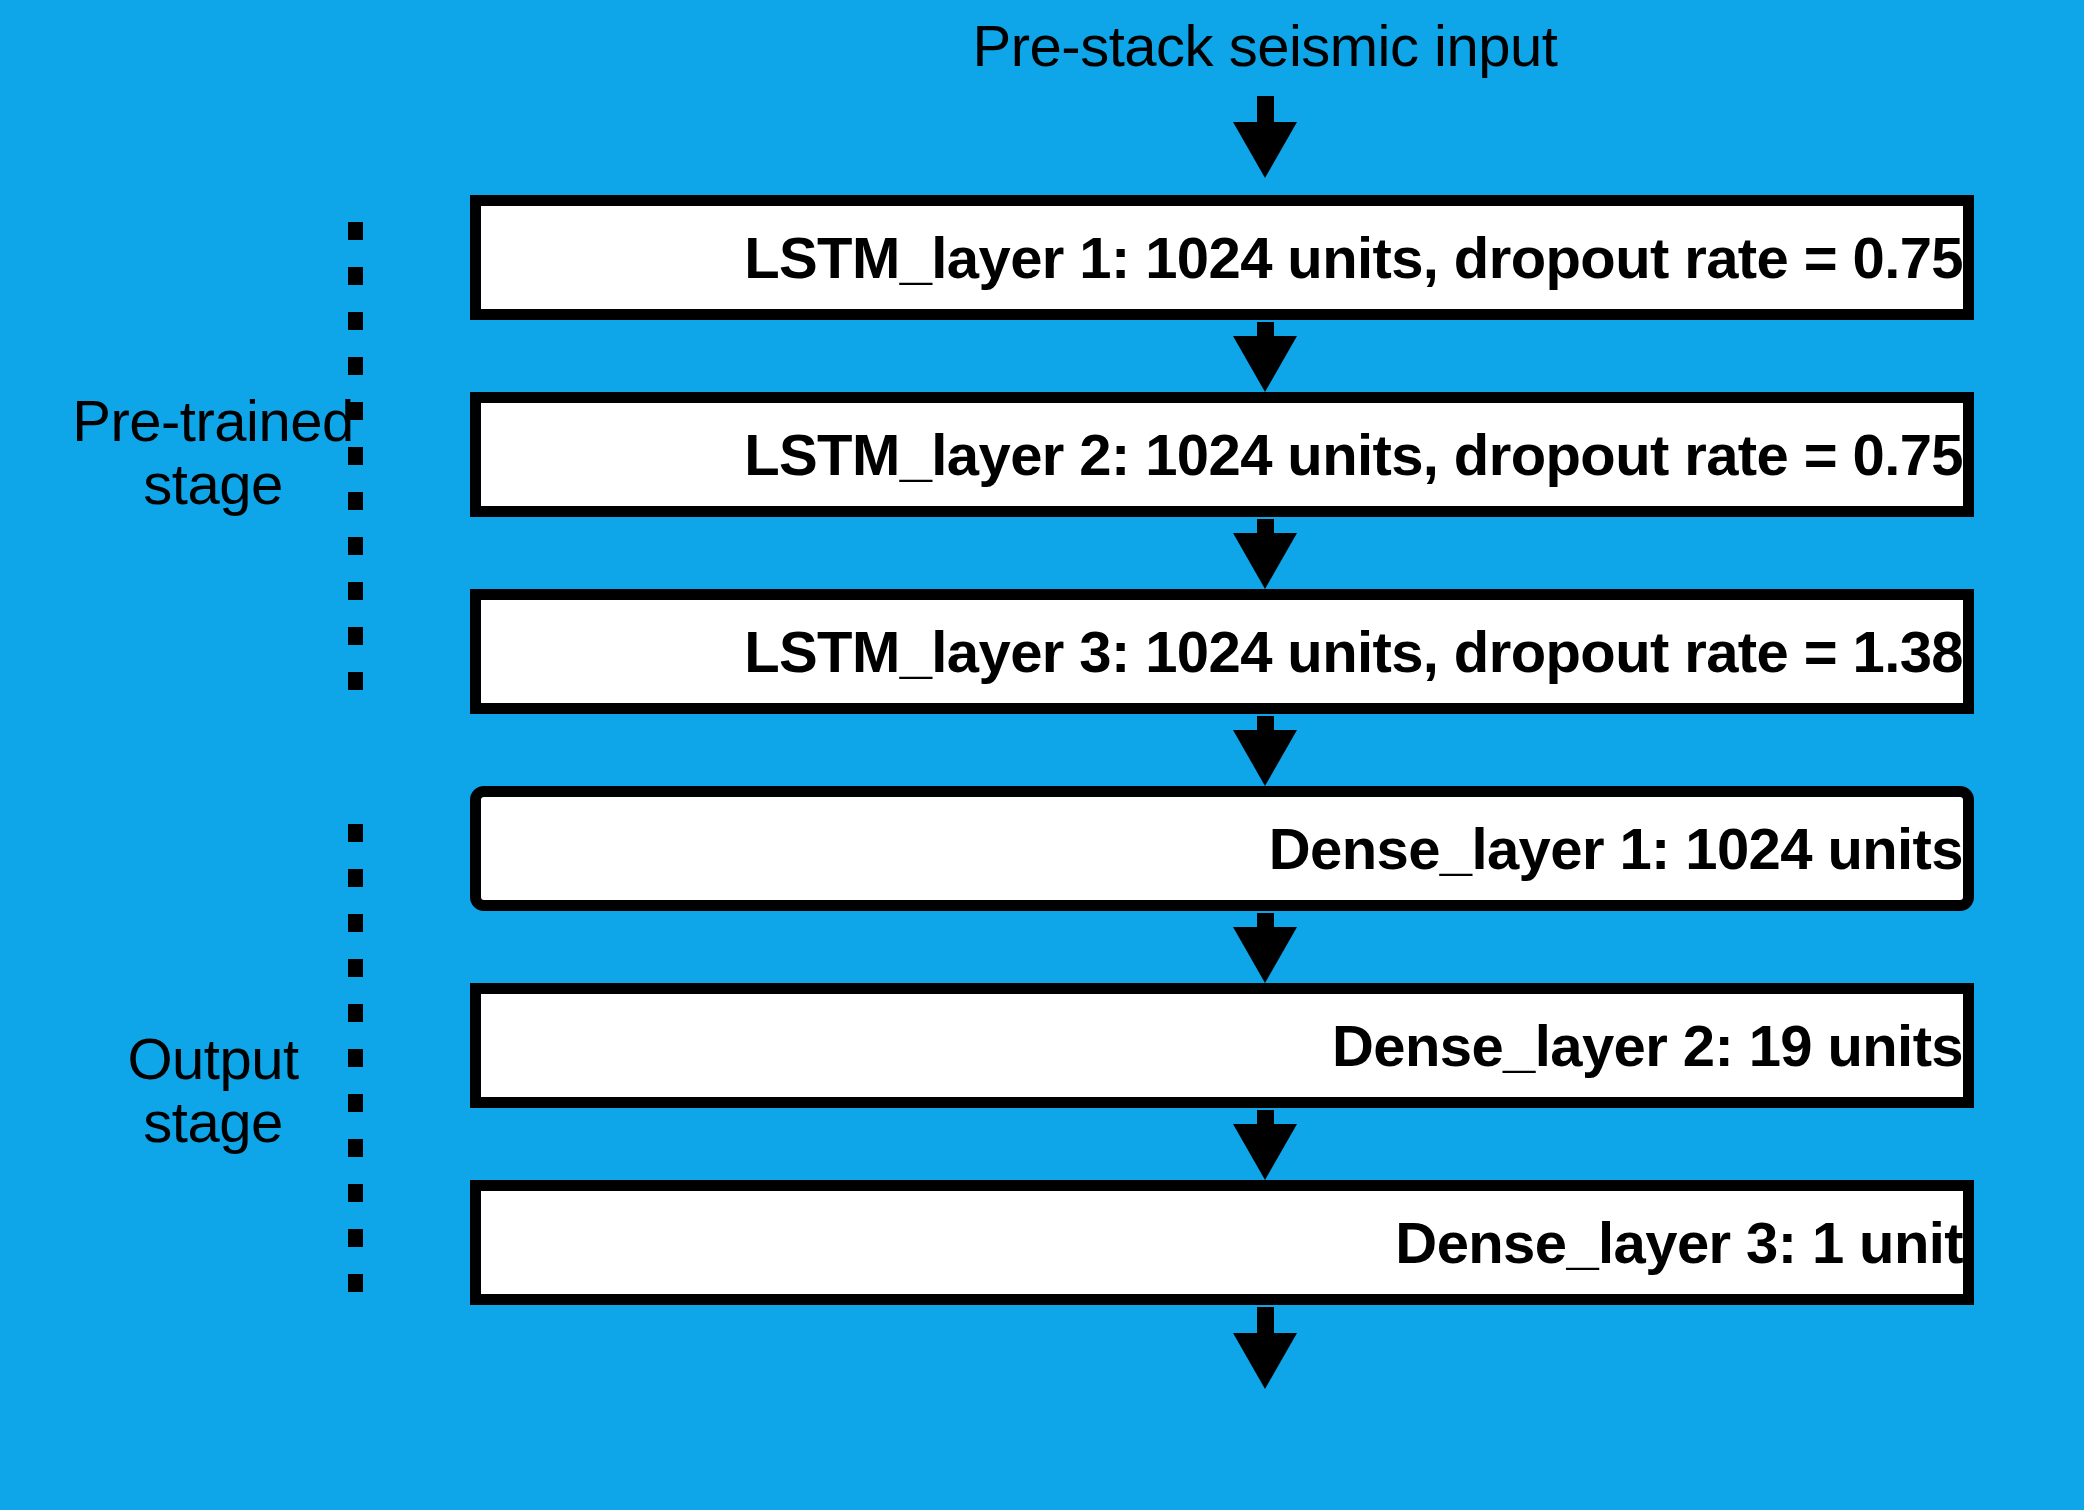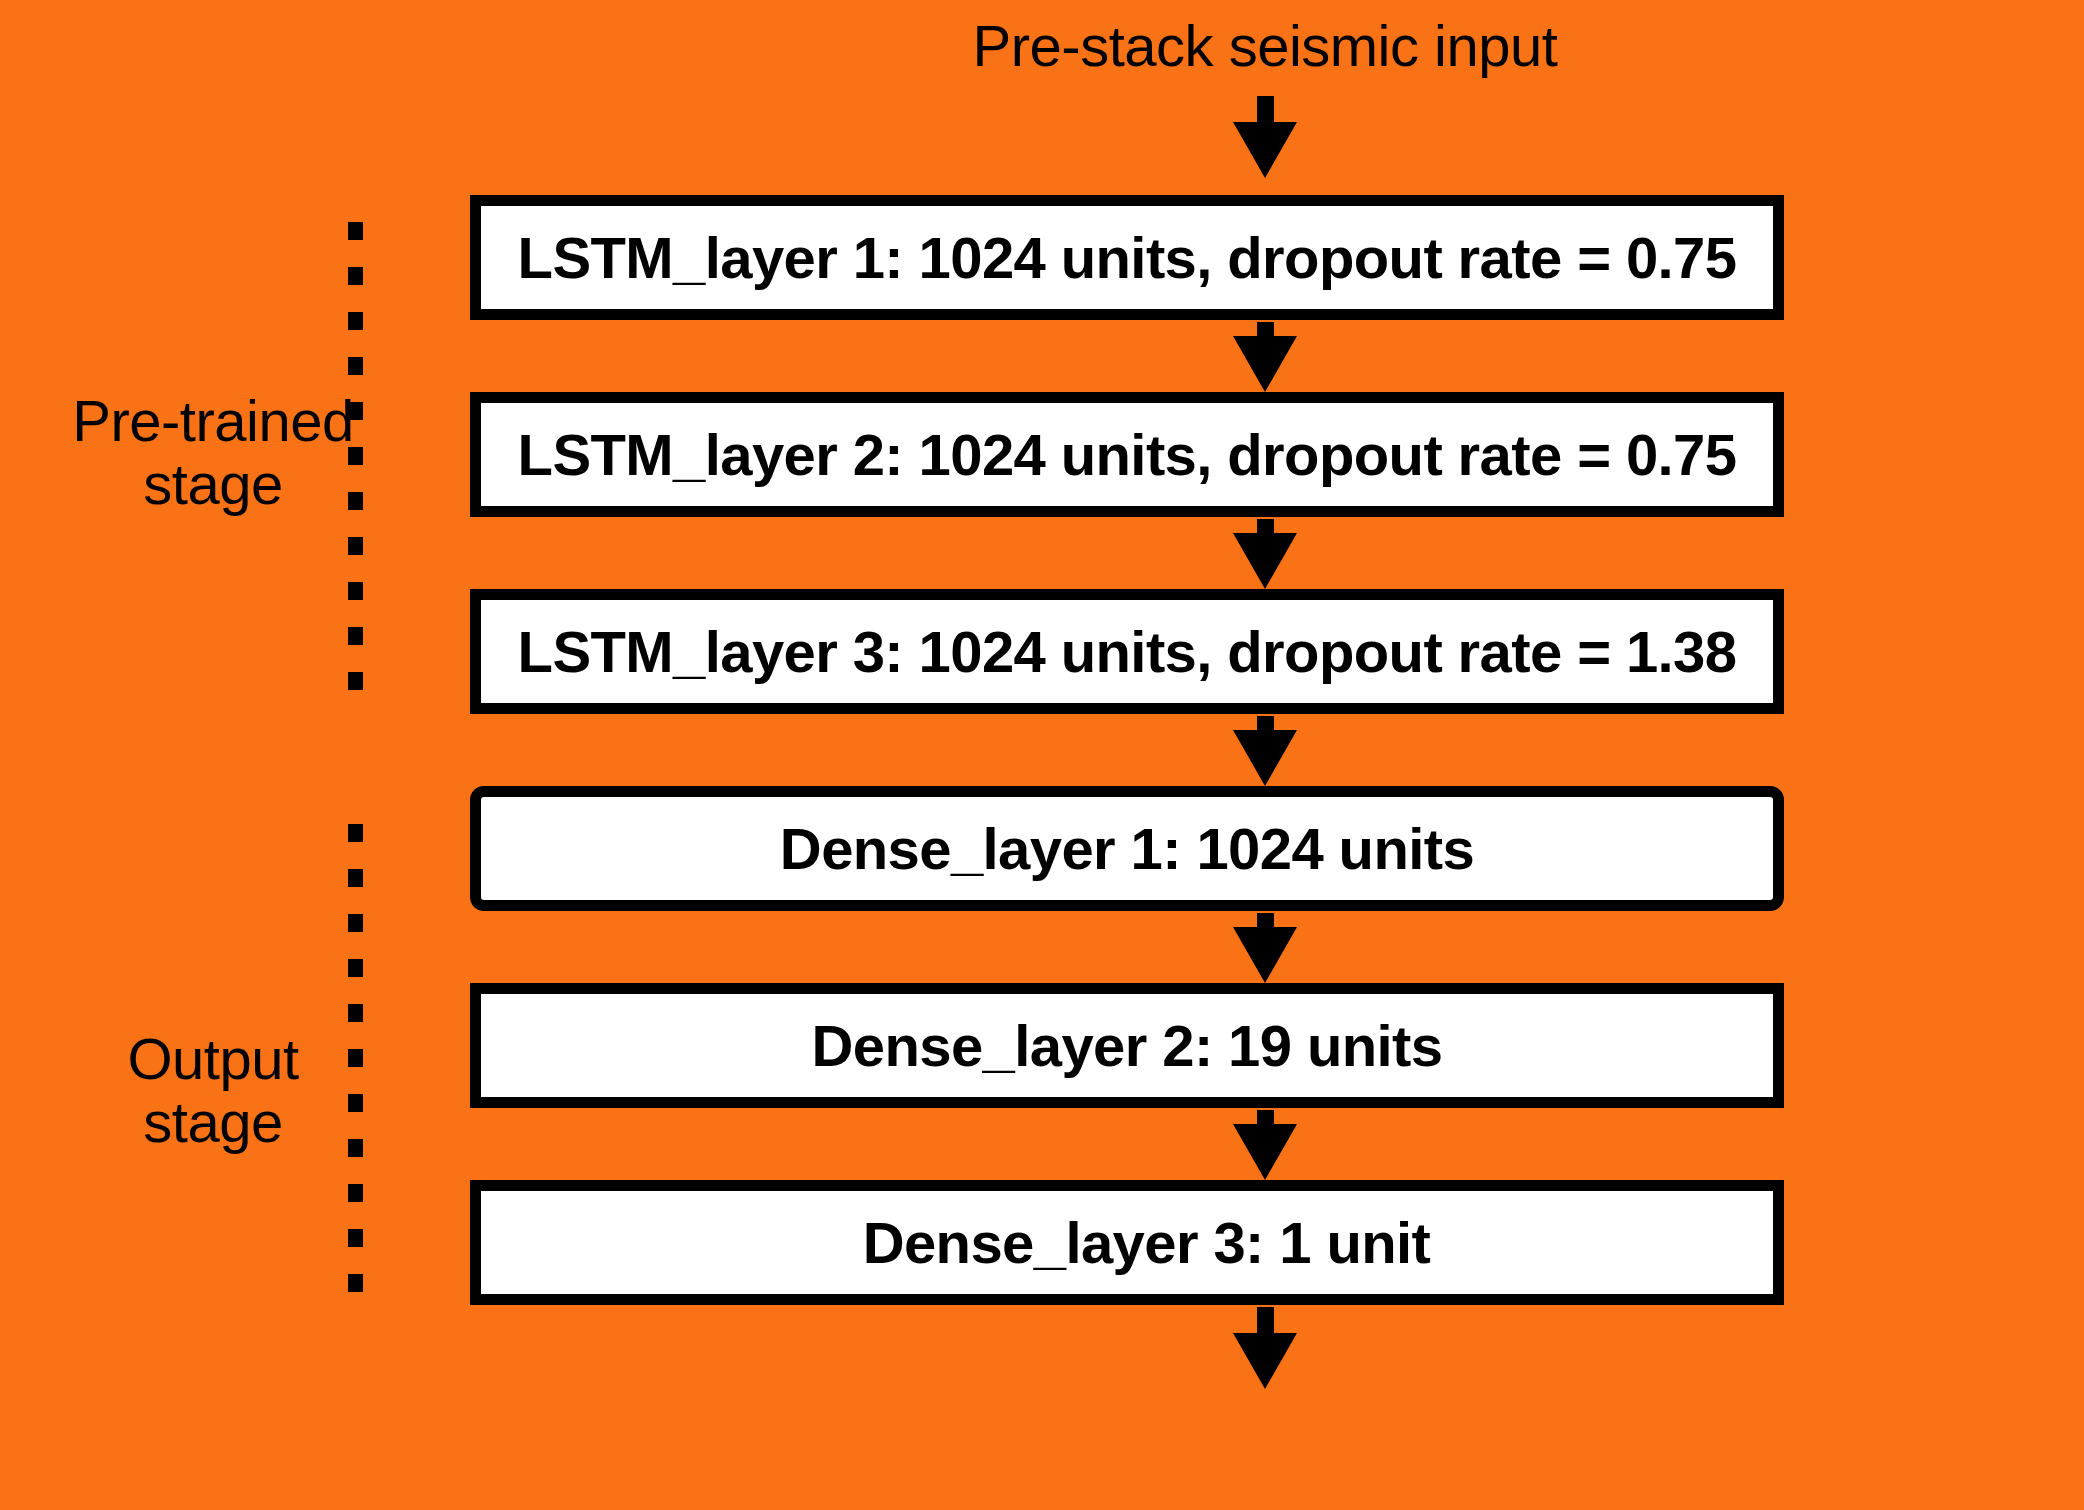--- a/index.html
+++ b/index.html
@@ -9,21 +9,21 @@
   }
   body {
     font-family: "Liberation Sans", sans-serif;
     color: #000000;
   }
 
   #diagram {
     position: relative;
     width: 2084px;
     height: 1510px;
-    background: #f97316;
+    background: #0ea5e9;
     overflow: hidden;
   }
 
   
   .caption {
     position: absolute;
     left: 470px;
     width: 1590px;
     text-align: center;
     font-size: 58px;
@@ -62,28 +62,28 @@
     background-size: 15px 45px;
     background-repeat: repeat-y;
   }
   #dashed-rule-pretrained { top: 222px;  height: 474px; }
   #dashed-rule-output     { top: 824px;  height: 484px; }
 
   
   .layer-box {
     position: absolute;
     left: 470px;
-    width: 1314px;
+    width: 1504px;
     height: 125px;
     box-sizing: border-box;
     border: 11px solid #000000;
     background: #ffffff;
     display: flex;
     align-items: center;
-    justify-content: center;
+    justify-content: flex-end;
   }
   .layer-box-label {
     font-size: 58px;
     font-weight: 700;
     letter-spacing: -0.6px;
     line-height: 1;
     white-space: nowrap;
   }
 
   #layer-box-0 { top: 195px; }

